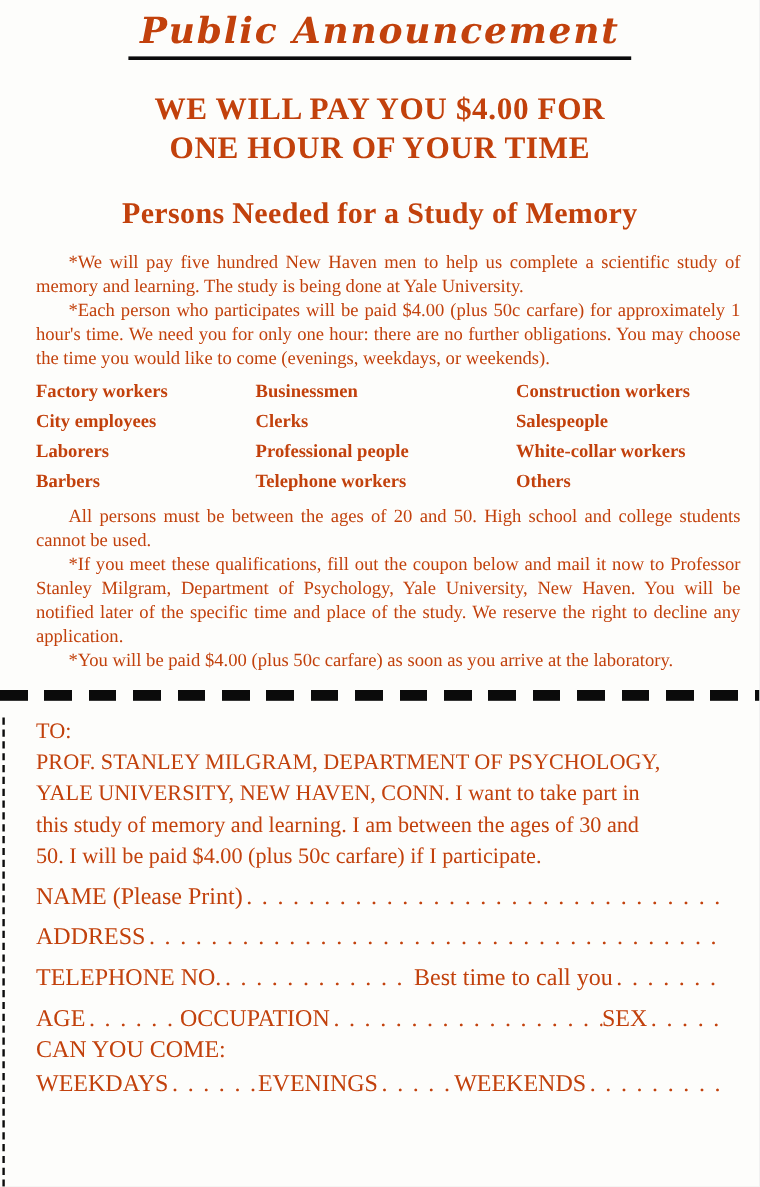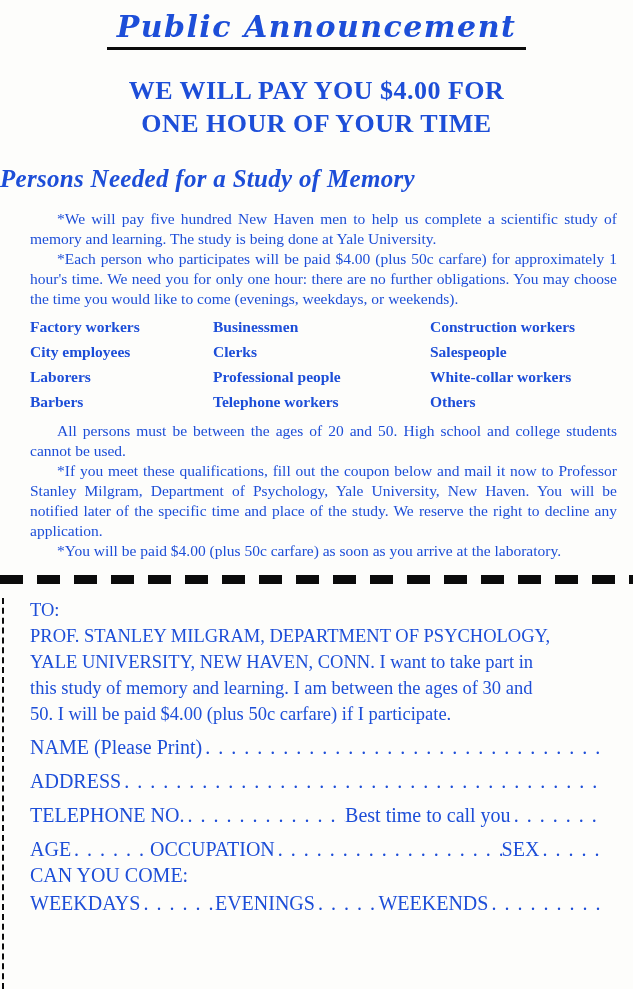--- a/index.html
+++ b/index.html
@@ -3,21 +3,21 @@
 <meta charset="utf-8">
 <style>
   * { margin: 0; padding: 0; box-sizing: border-box; }
   html, body { background: #e8e8e8; }
   .page {
     position: relative;
     width: 633px;
     height: 989px;
     margin: 0 auto;
     background: #fdfdfb;
-    color: #1d4ed8;
+    color: #c2410c;
     font-family: "Liberation Serif", serif;
     overflow: hidden;
   }
   
   .title-wrap { text-align: center; padding-top: 9px; }
   .doc-title {
     display: inline-block;
     font-family: "DejaVu Serif", serif;
     font-weight: bold;
     font-style: italic;
@@ -29,25 +29,24 @@
   .headline {
     margin-top: 24px;
     text-align: center;
     font-weight: bold;
     font-size: 26px;
     line-height: 33px;
     letter-spacing: 0.5px;
   }
   .subheadline {
     margin-top: 25px;
-    text-align: left;
+    text-align: center;
     font-weight: bold;
     font-size: 25px;
     letter-spacing: 0.3px;
-    font-style: italic;
   }
   
   .body-col { padding: 0 16px 0 30px; }
   .para {
     font-size: 15.5px;
     line-height: 20px;
     text-align: justify;
     text-indent: 27px;
   }
   .para.no-star-indent { text-indent: 27px; }

